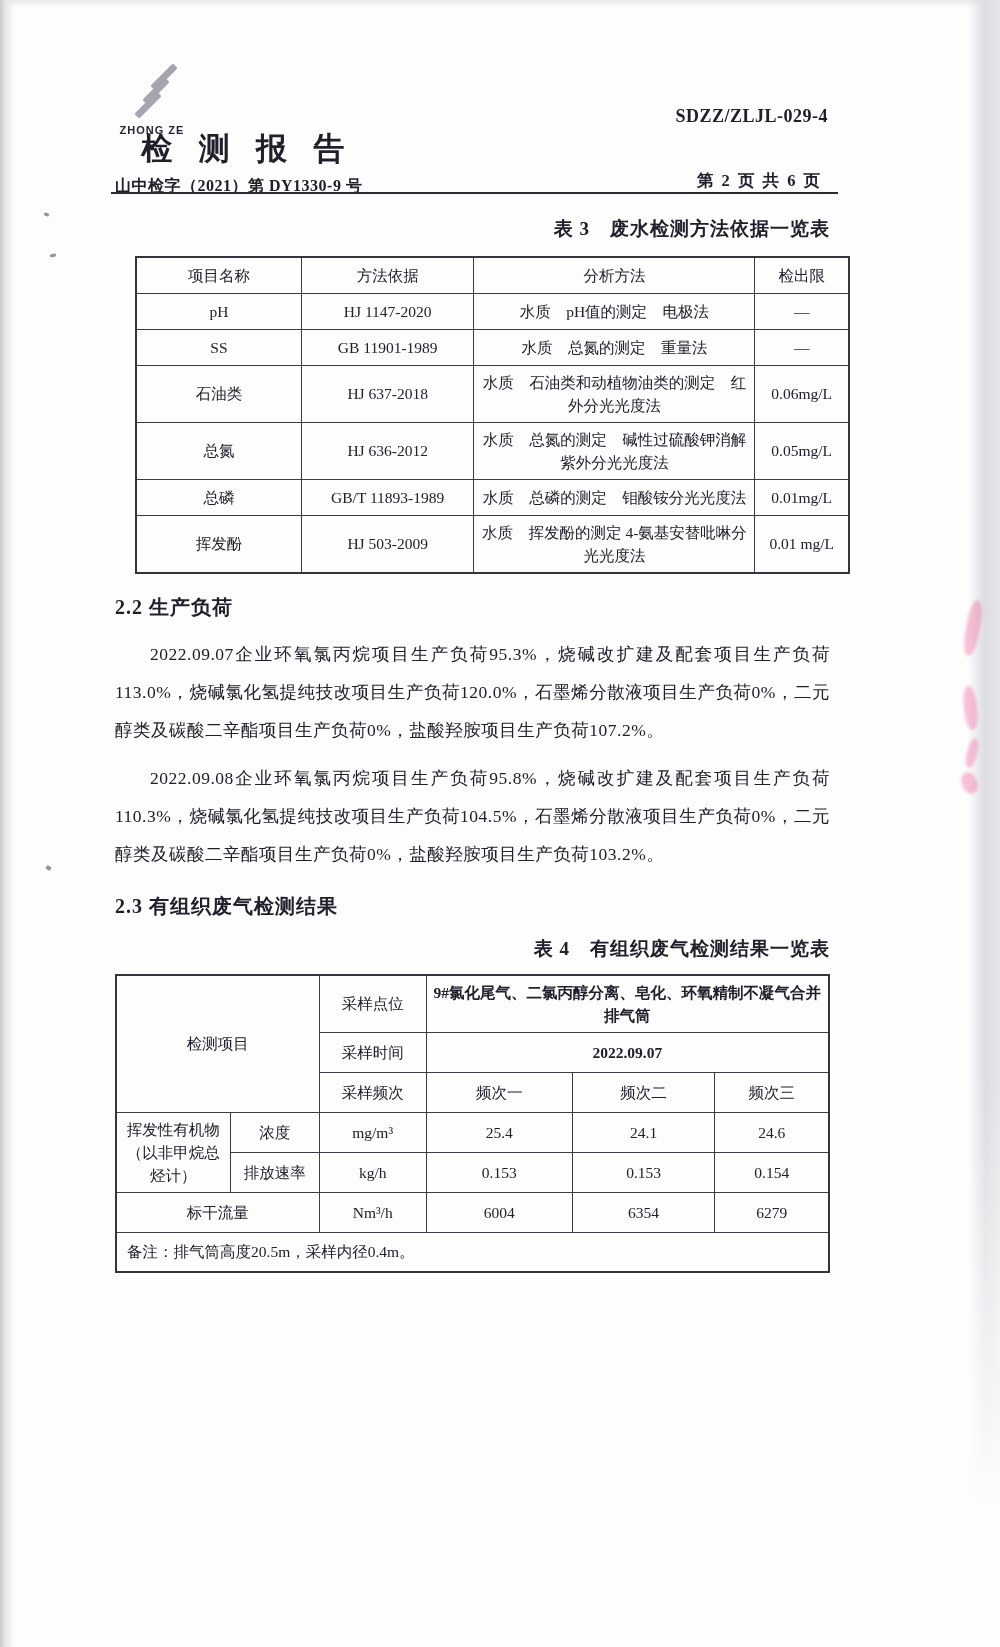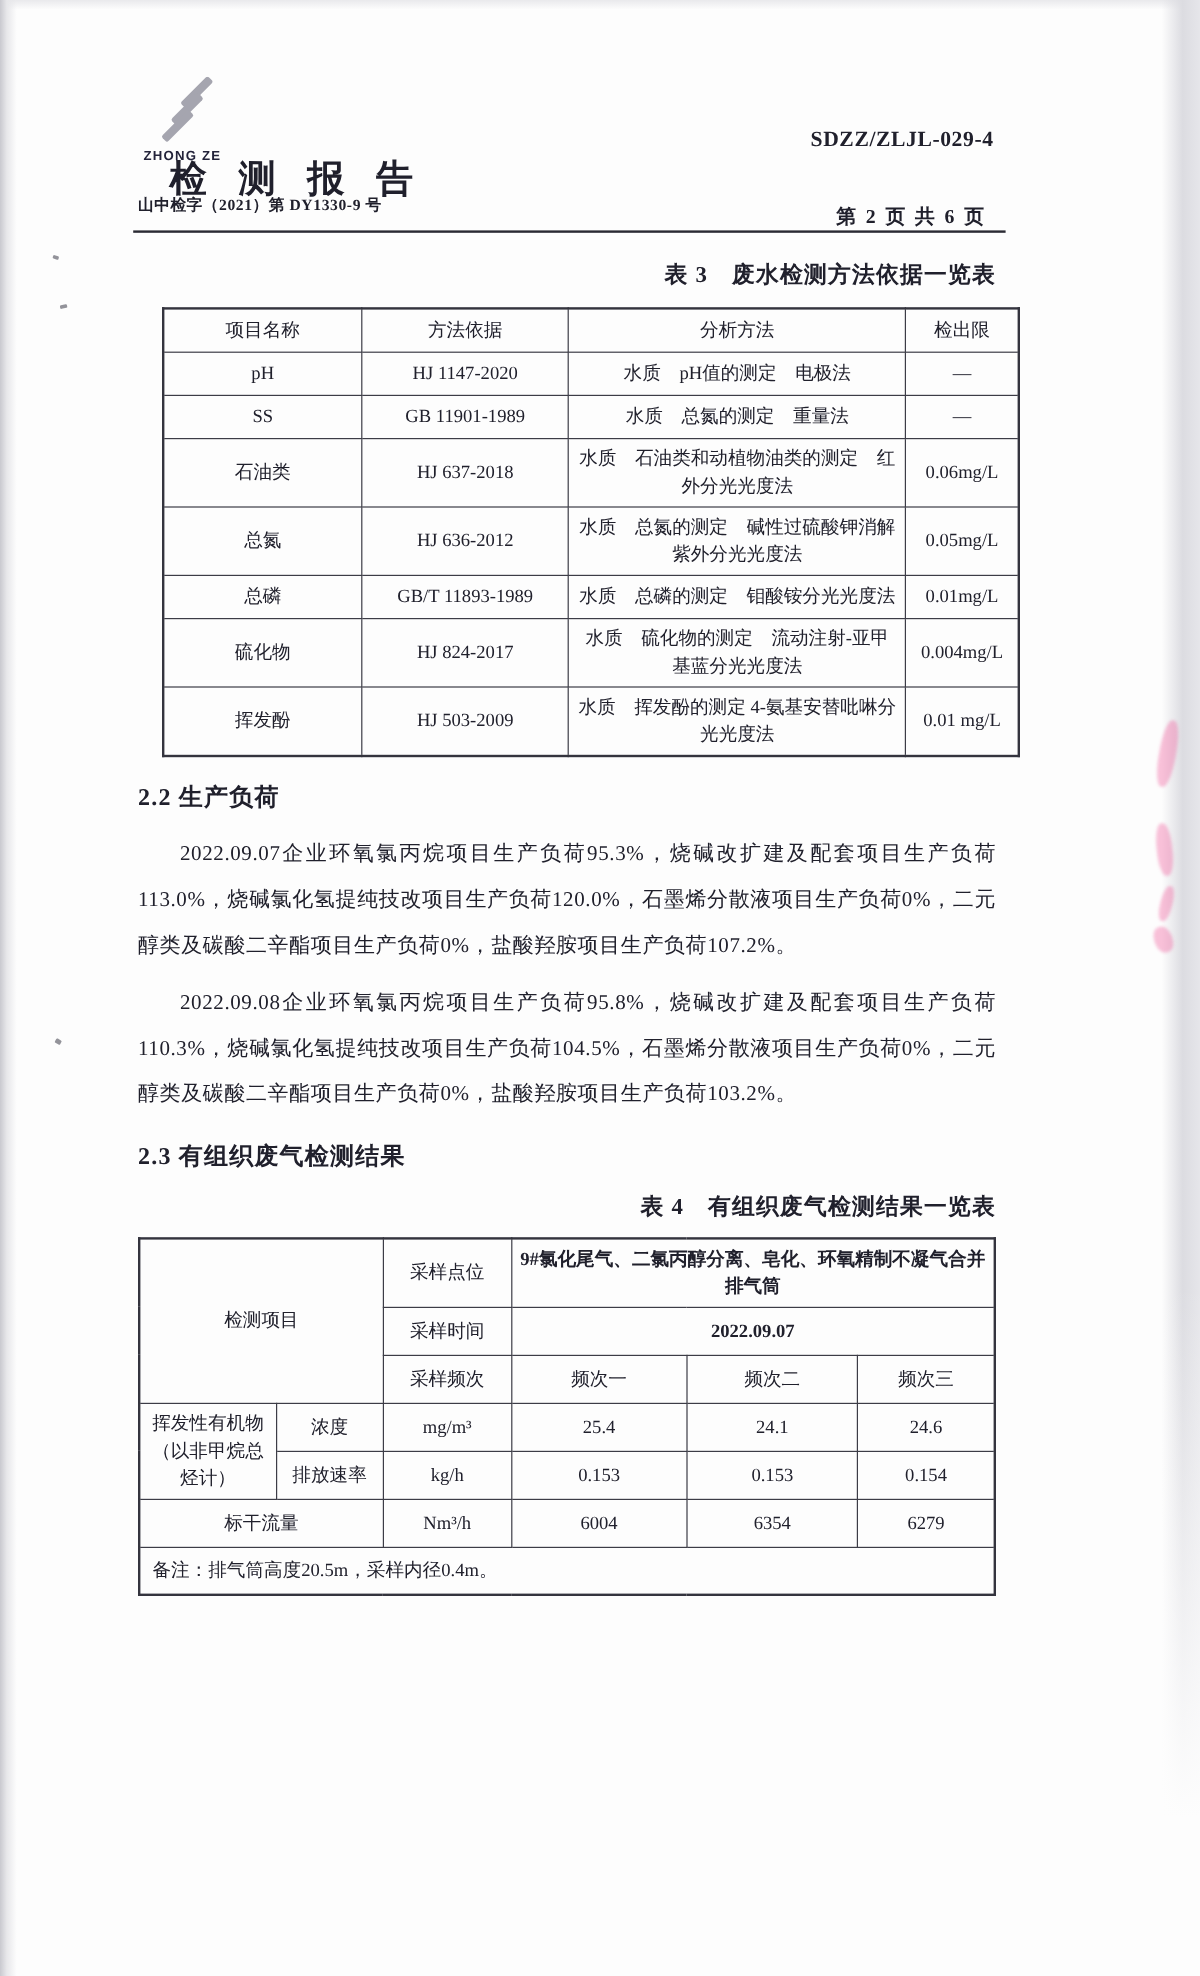--- a/index.html
+++ b/index.html
@@ -44,21 +44,21 @@
 
   .content { position:absolute; left:115px; top:0; width:715px; }
 
   
   .hdr { position:relative; height:200px; }
   .logo { position:absolute; left:2px; top:64px; width:70px; text-align:center; }
   .logo svg { display:block; margin:0 auto; }
   .logo-text { font-family:"Liberation Sans","DejaVu Sans",sans-serif; font-weight:bold; font-size:11px; letter-spacing:1px; color:#23233a; margin-top:2px; }
   .doc-code { position:absolute; right:2px; top:106px; font-size:18px; font-weight:bold; letter-spacing:.5px; }
   .report-title { position:absolute; left:0; top:128px; width:100%; text-align:left; font-size:31px; font-weight:bold; letter-spacing:.85em; padding-left:.85em; }
-  .report-no { position:absolute; left:0; top:162px; font-size:13px; font-weight:bold; letter-spacing:.5px;text-align:right; }
+  .report-no { position:absolute; left:0; top:176px; font-size:16px; font-weight:bold; letter-spacing:.5px;text-align:right; }
   .page-ind { position:absolute; right:8px; top:170px; font-size:16.5px; font-weight:bold; letter-spacing:2px; }
   .hdr-rule { position:absolute; left:-4px; top:192px; width:calc(100% + 12px); height:2px; background:#2a2a33; }
 
   
   .tbl-caption { text-align:right; font-size:19px; font-weight:bold; letter-spacing:1px; margin-top:16px; }
   .sec-heading { font-size:20px; font-weight:bold; margin-top:20px; letter-spacing:1px; }
 
   
   table { border-collapse:collapse; width:100%; table-layout:fixed; }
   .t3 { margin-top:14px;margin-left:20px; }
@@ -151,26 +151,20 @@
         <td>水质　总氮的测定　碱性过硫酸钾消解紫外分光光度法</td>
         <td>0.05mg/L</td>
       </tr>
       <tr>
         <td>总磷</td>
         <td>GB/T 11893-1989</td>
         <td>水质　总磷的测定　钼酸铵分光光度法</td>
         <td>0.01mg/L</td>
       </tr>
       <tr>
-        <td>硫化物</td>
-        <td>HJ 824-2017</td>
-        <td>水质　硫化物的测定　流动注射-亚甲基蓝分光光度法</td>
-        <td>0.004mg/L</td>
-      </tr>
-      <tr>
         <td>挥发酚</td>
         <td>HJ 503-2009</td>
         <td>水质　挥发酚的测定 4-氨基安替吡啉分光光度法</td>
         <td>0.01 mg/L</td>
       </tr>
     </tbody>
       </table>
 
     <div class="sec-heading">2.2 生产负荷</div>
     <p class="para first">2022.09.07企业环氧氯丙烷项目生产负荷95.3%，烧碱改扩建及配套项目生产负荷113.0%，烧碱氯化氢提纯技改项目生产负荷120.0%，石墨烯分散液项目生产负荷0%，二元醇类及碳酸二辛酯项目生产负荷0%，盐酸羟胺项目生产负荷107.2%。</p>

